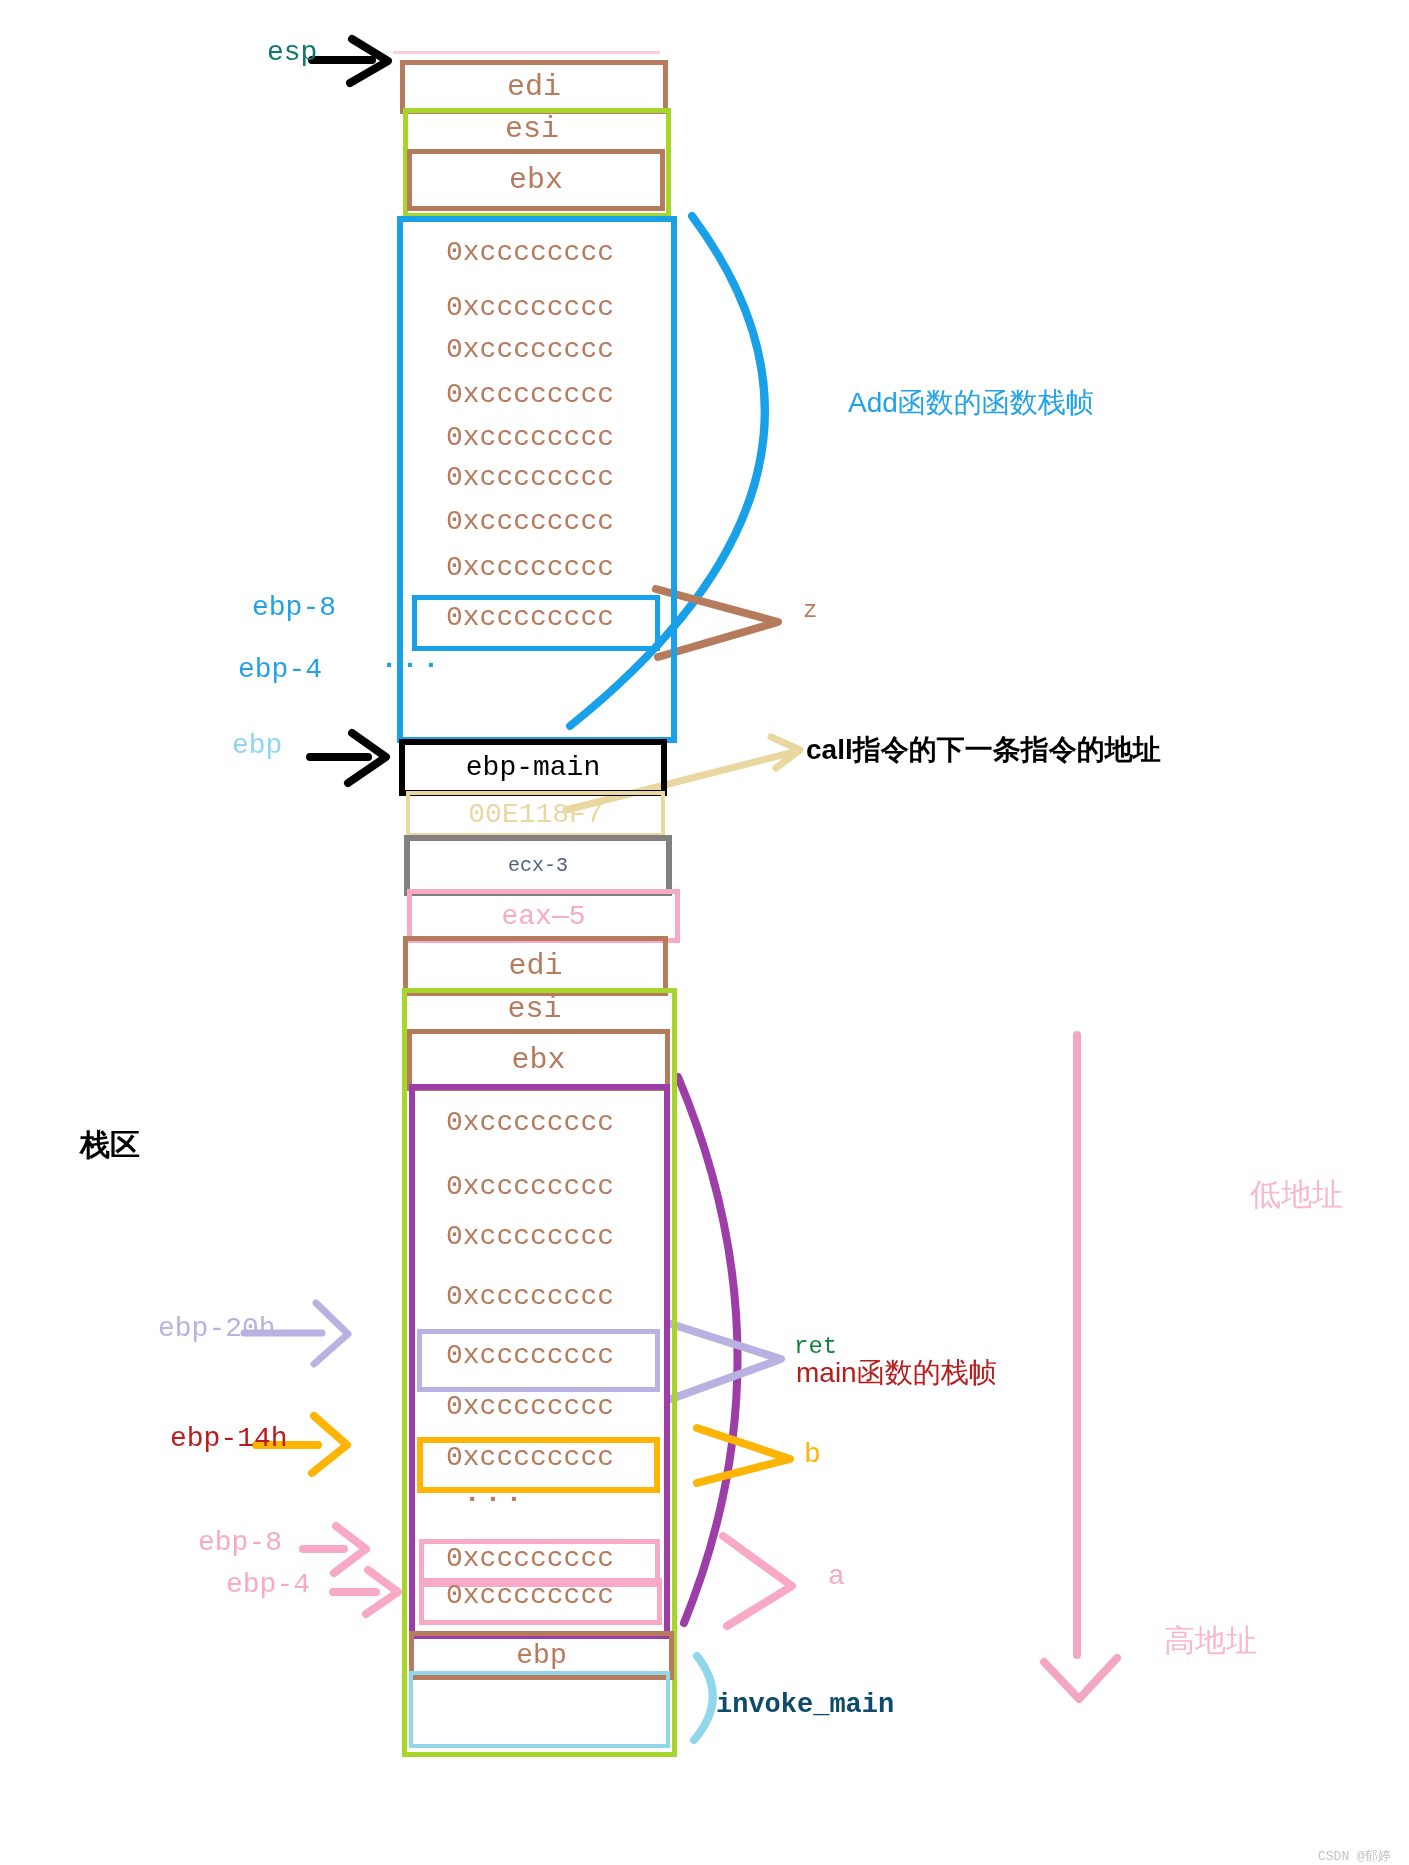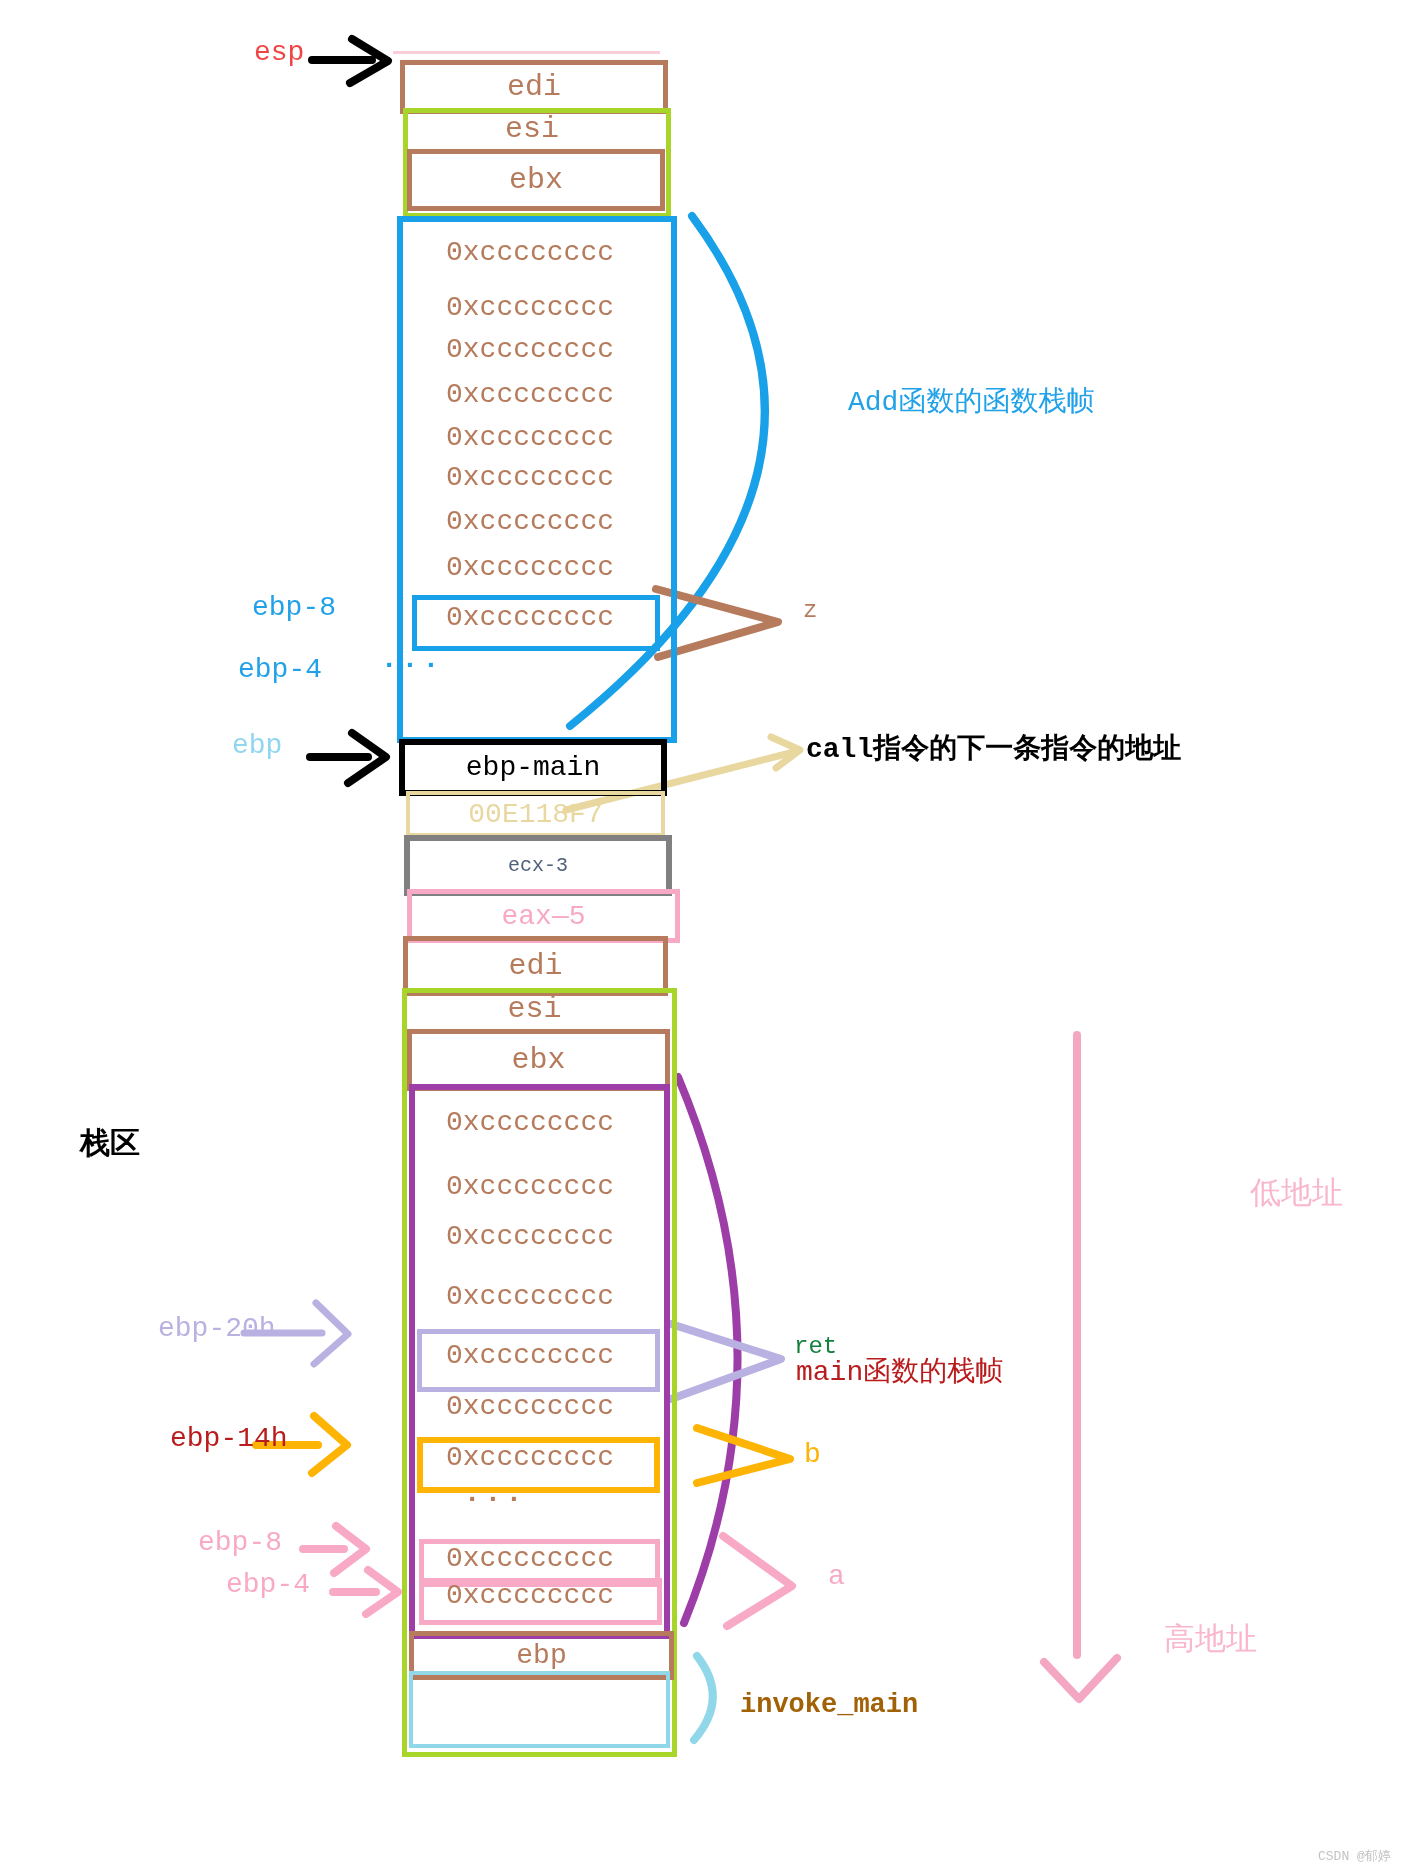--- a/index.html
+++ b/index.html
@@ -8,21 +8,21 @@
   svg.overlay{position:absolute;left:0;top:0;width:1409px;height:1865px;z-index:1;}
   .box{position:absolute;z-index:2;display:flex;align-items:center;justify-content:center;background:transparent;}
   .mono{font-family:"Liberation Mono","DejaVu Sans Mono",monospace;}
   .sans{font-family:"Liberation Sans",sans-serif;}
   .row{position:absolute;z-index:3;left:400px;width:260px;text-align:center;
        font-family:"Liberation Mono","DejaVu Sans Mono",monospace;
        font-size:28px;line-height:30px;color:#b57b5c;}
   .lbl{position:absolute;z-index:3;white-space:nowrap;
        font-family:"Liberation Mono","DejaVu Sans Mono",monospace;
        font-size:28px;line-height:30px;}
-  .cjk{font-family:Liberation Mono, monospace;}
+  .cjk{font-family:Liberation Sans, sans-serif;}
   .regtext{font-family:"Liberation Mono","DejaVu Sans Mono",monospace;
        font-size:30px;color:#b57b5c;}
 </style>
 </head>
 <body>
 
 <div id="canvas">
 
   <svg class="overlay" viewBox="0 0 1409 1865" fill="none" stroke-linecap="round" stroke-linejoin="round">
 
@@ -150,36 +150,36 @@
   <div class="row" style="top:1544px;">0xcccccccc</div>
   <div class="box" style="left:419px;top:1578px;width:233px;height:37px;border:5px solid #f8a9c6;"></div>
   <div class="row" style="top:1581px;">0xcccccccc</div>
 
   <div class="box" style="left:409px;top:1631px;width:255px;height:39px;border:5px solid #b57b5c;">
     <span class="regtext" style="font-size:28px;">ebp</span>
   </div>
 
   <div class="box" style="left:409px;top:1671px;width:253px;height:69px;border:4px solid #90d7e9;"></div>
 
-  <div class="lbl" style="left:254px;top:38px;color:#ef4444;">esp</div>
+  <div class="lbl" style="left:267px;top:38px;color:#0f766e;">esp</div>
   <div class="lbl" style="left:252px;top:593px;color:#21a2e8;">ebp-8</div>
   <div class="lbl" style="left:238px;top:655px;color:#21a2e8;">ebp-4</div>
   <div class="lbl" style="left:232px;top:731px;color:#8fd6ee;">ebp</div>
   <div class="lbl cjk" style="left:80px;top:1130px;color:#000000;font-size:30px;font-weight:bold;">栈区</div>
   <div class="lbl" style="left:158px;top:1314px;color:#b8b1e1;">ebp-20h</div>
   <div class="lbl" style="left:170px;top:1424px;color:#b91c1c;">ebp-14h</div>
   <div class="lbl" style="left:198px;top:1528px;color:#f8a9c6;">ebp-8</div>
   <div class="lbl" style="left:226px;top:1570px;color:#f8a9c6;">ebp-4</div>
 
   <div class="lbl cjk" style="left:848px;top:388px;color:#21a2e8;font-size:28px;">Add函数的函数栈帧</div>
   <div class="lbl" style="left:803px;top:596px;color:#b57b5c;font-size:24px;">z</div>
   <div class="lbl cjk" style="left:806px;top:735px;color:#000000;font-size:28px;font-weight:bold;">call指令的下一条指令的地址</div>
   <div class="lbl" style="left:794px;top:1332px;color:#15803d;font-size:24px;">ret</div>
   <div class="lbl cjk" style="left:796px;top:1358px;color:#b91c1c;font-size:28px;">main函数的栈帧</div>
   <div class="lbl" style="left:804px;top:1440px;color:#fdb405;font-size:28px;">b</div>
   <div class="lbl" style="left:828px;top:1562px;color:#f8a9c6;font-size:28px;">a</div>
   <div class="lbl cjk" style="left:1250px;top:1180px;color:#f9b6cc;font-size:31px;text-align:right;">低地址</div>
   <div class="lbl cjk" style="left:1164px;top:1626px;color:#f9b6cc;font-size:31px;">高地址</div>
-  <div class="lbl" style="left:716px;top:1690px;color:#a16207;font-size:27px;font-weight:bold;padding-left:24px;">invoke_main</div>
+  <div class="lbl" style="left:716px;top:1690px;color:#0c4a6e;font-size:27px;font-weight:bold;">invoke_main</div>
 
   <div class="lbl sans" style="left:1318px;top:1842px;color:#c3c3c6;font-size:13px;">CSDN @郁婷</div>
 
 </div>
 
 </body></html>

